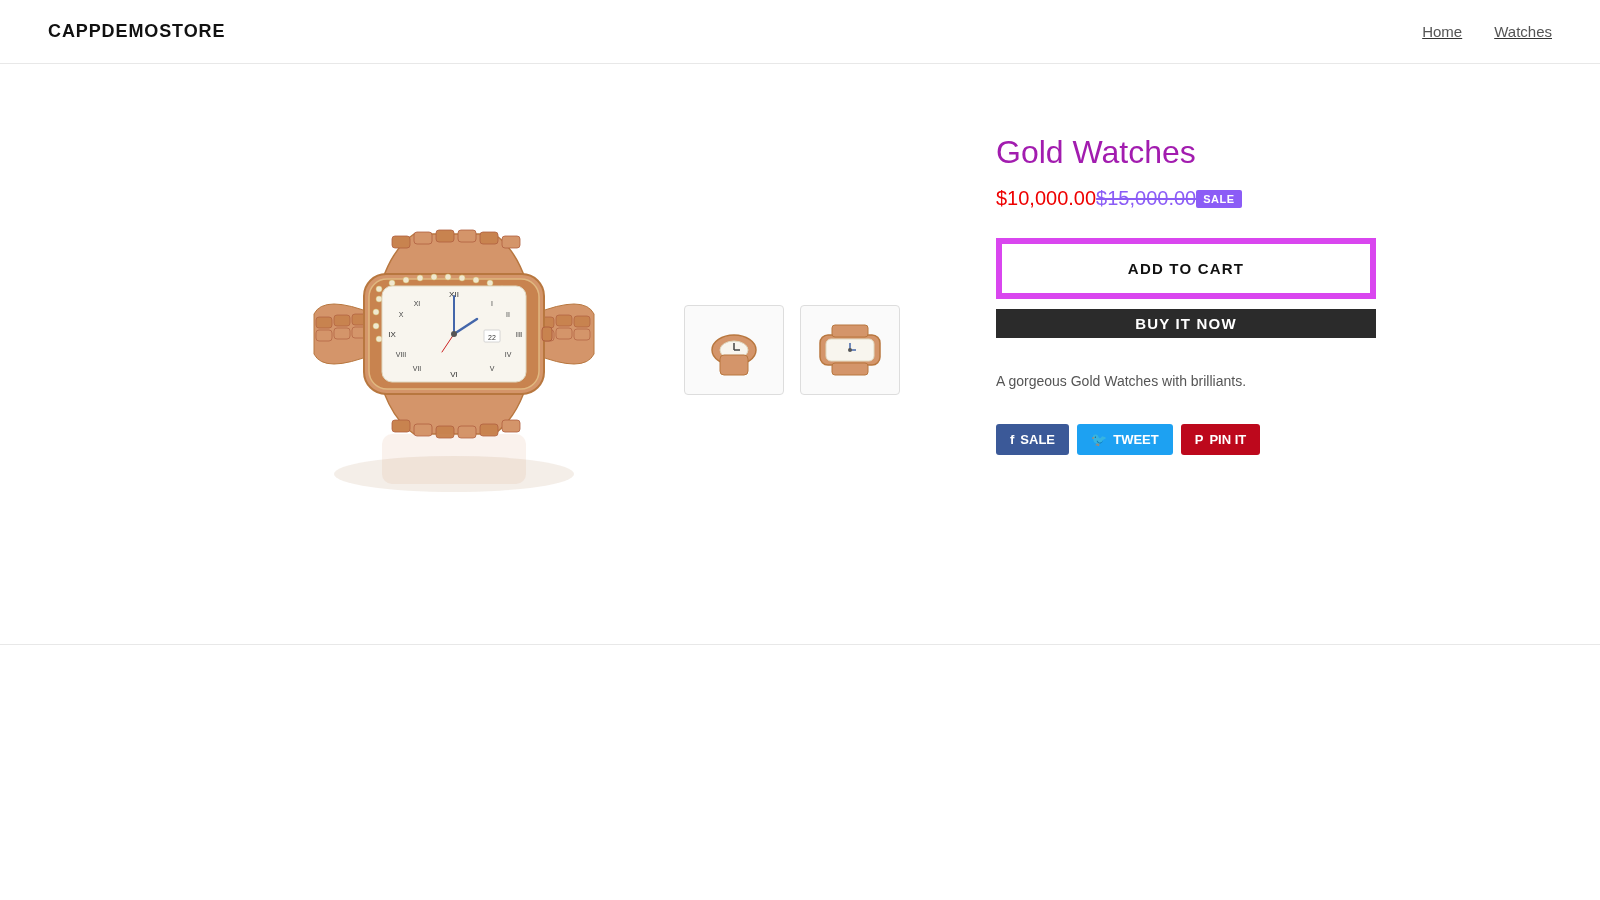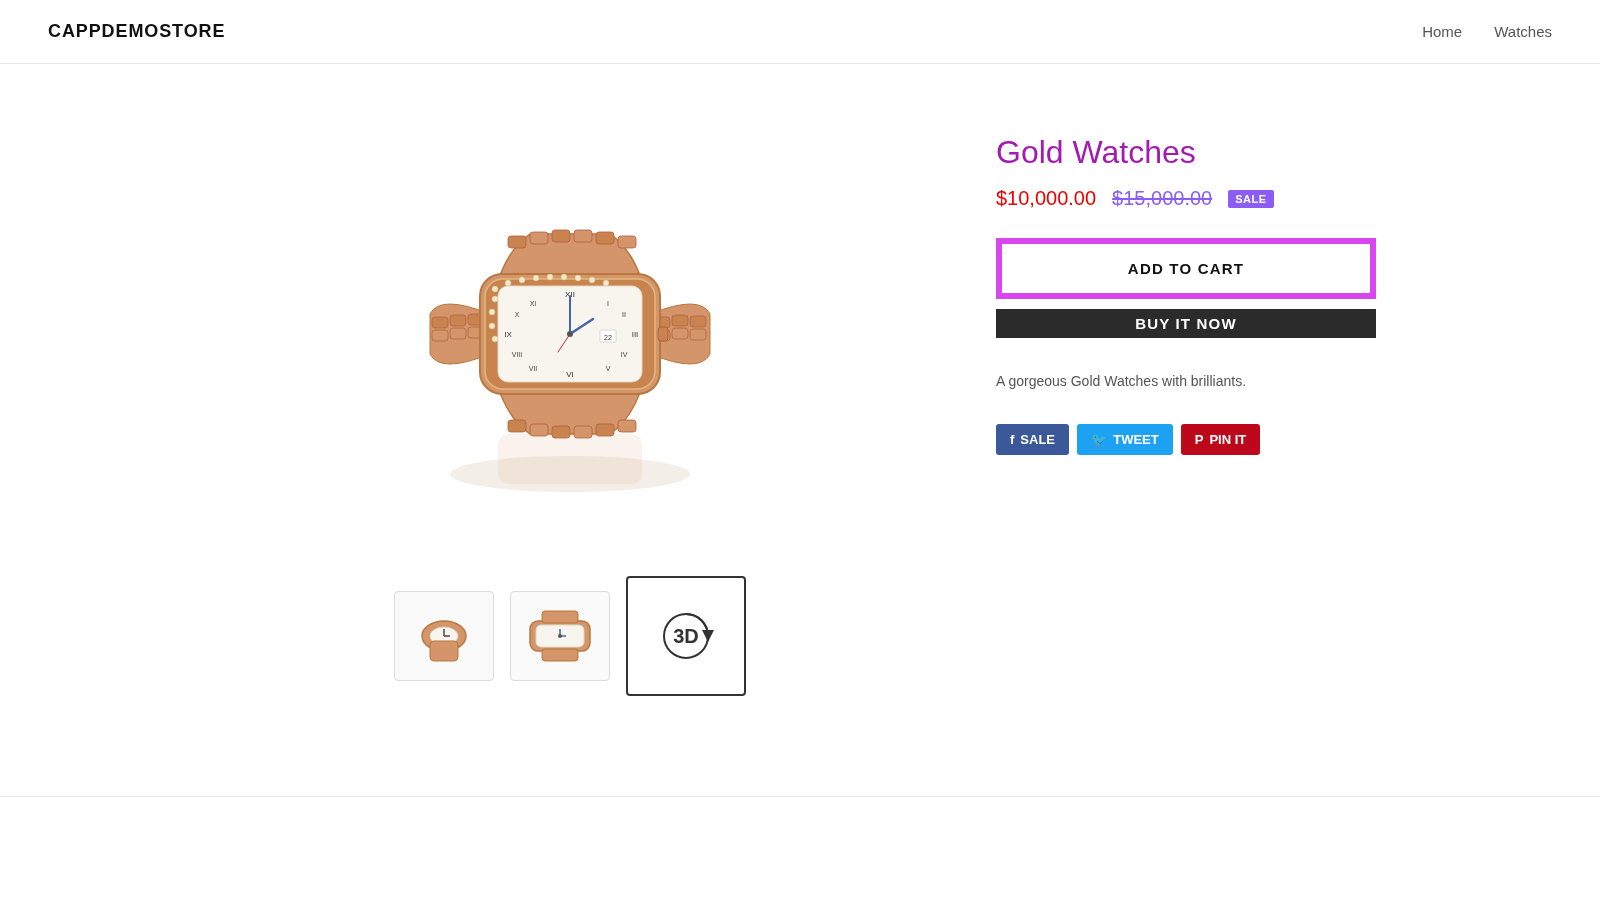--- a/index.html
+++ b/index.html
@@ -16,20 +16,21 @@
     }
     .store-name {
       font-size: 18px;
       font-weight: 700;
       letter-spacing: 0.05em;
       color: #111;
     }
     .nav {
       display: flex;
       gap: 32px;
+      text-decoration: underline;
     }
     .nav a {
       text-decoration: none;
       color: #555;
       font-size: 15px;
     }
 
     
     .main {
       display: flex;
@@ -38,21 +39,20 @@
       padding: 60px 24px 40px;
       gap: 80px;
       align-items: flex-start;
     }
 
     
     .product-image-section {
       flex: 1;
       min-width: 0;
       display: flex;
-      flex-direction: column;
       align-items: center;
       position: relative;
     }
     .product-main-image {
       width: 460px;
       height: 420px;
       display: flex;
       align-items: center;
       justify-content: center;
       position: relative;
@@ -120,21 +120,21 @@
     }
     .product-title {
       font-size: 32px;
       font-weight: 500;
       color: #a21caf;
       margin-bottom: 16px;
     }
     .price-row {
       display: flex;
       align-items: center;
-      gap: 16px;
+      gap: 0;
       margin-bottom: 28px;
     }
     .price-sale {
       color: #e00;
       font-size: 20px;
       font-weight: 500;
     }
     .price-original {
       color: #8b5cf6;
       font-size: 20px;
@@ -366,34 +366,20 @@
           <line x1="40" y1="35" x2="40" y2="28" stroke="#4466aa" stroke-width="1.5"></line>
           <line x1="40" y1="35" x2="46" y2="35" stroke="#4466aa" stroke-width="1.5"></line>
           <circle cx="40" cy="35" r="2" fill="#555"></circle>
 
           <rect x="22" y="10" width="36" height="12" rx="3" fill="#d4956a" stroke="#b8773f" stroke-width="1"></rect>
 
           <rect x="22" y="48" width="36" height="12" rx="3" fill="#d4956a" stroke="#b8773f" stroke-width="1"></rect>
         </svg>
       </div>
 
-      <div class="thumb-3d">
-        <div class="thumb-3d-inner">
-          <svg width="70" height="70" viewBox="0 0 70 70" xmlns="http://www.w3.org/2000/svg">
-            <circle cx="35" cy="35" r="22" fill="none" stroke="#333" stroke-width="2"></circle>
-            <path d="M35 13 A22 22 0 0 1 57 35" fill="none" stroke="#333" stroke-width="2" marker-end="url(#arrow)"></path>
-            <defs>
-              <marker id="arrow" markerWidth="6" markerHeight="6" refX="3" refY="3" orient="auto">
-                <path d="M0,0 L6,3 L0,6 Z" fill="#333"></path>
-              </marker>
-            </defs>
-            <text x="35" y="42" text-anchor="middle" font-size="20" font-weight="700" fill="#333">3D</text>
-          </svg>
-        </div>
-      </div>
     </div>
   </section>
 
   <section class="product-info">
     <h1 class="product-title">Gold Watches</h1>
 
     <div class="price-row">
       <span class="price-sale">$10,000.00</span>
       <span class="price-original">$15,000.00</span>
       <span class="sale-badge">SALE</span>

